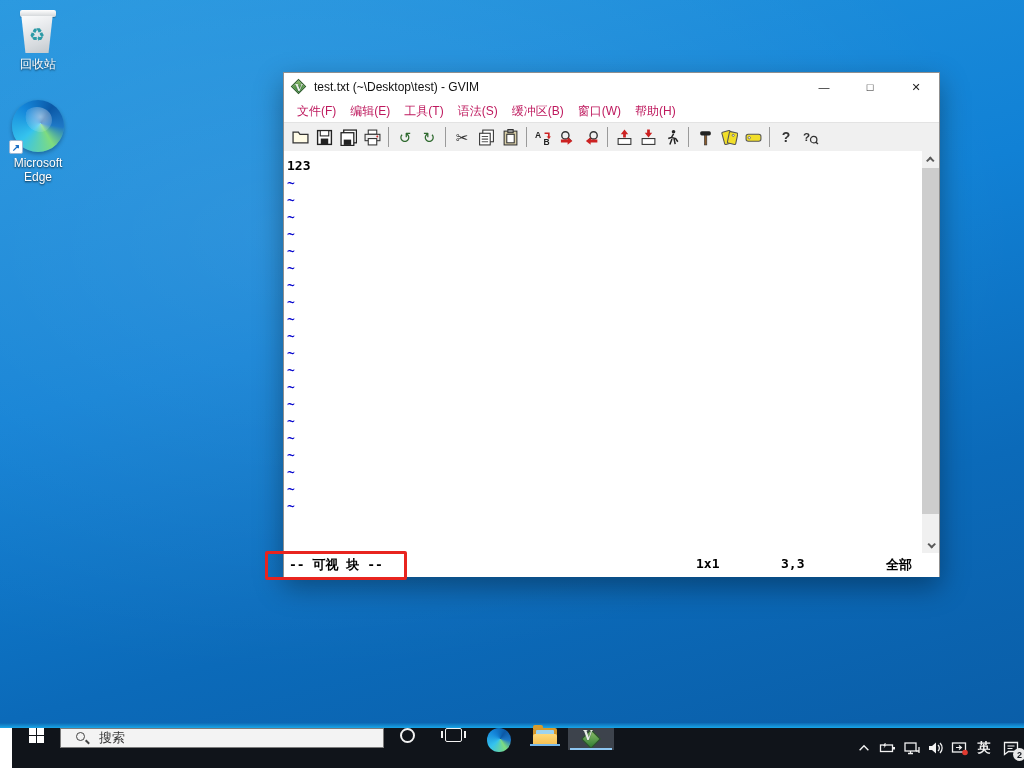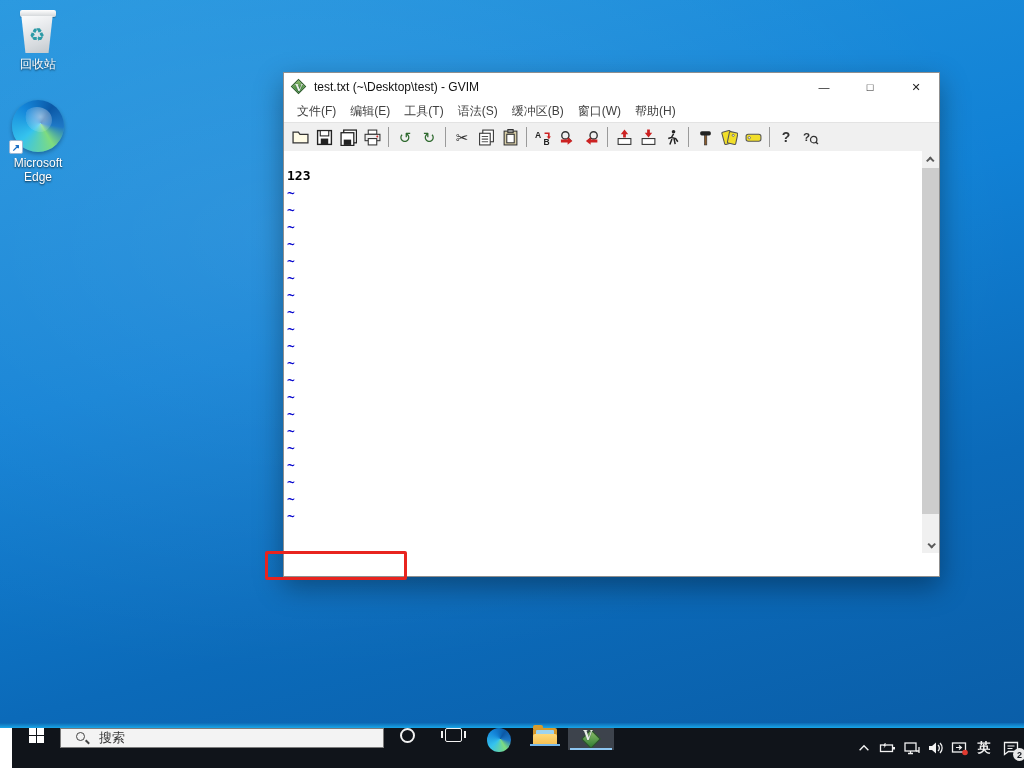--- a/index.html
+++ b/index.html
@@ -42,30 +42,30 @@
   .vim-diamond { position:absolute; left:2px; top:2px; width:11px; height:11px; transform:rotate(45deg);
                  background:linear-gradient(135deg,#8fbf6a,#2f7d33); border:1px solid #2a5a28; }
   .vim-v { position:absolute; left:0; top:0; width:16px; height:16px; display:flex; align-items:center; justify-content:center;
            color:#e9efe6; font:bold 10px "DejaVu Serif",serif; text-shadow:0 0 1px #234; }
   .title-text { margin-left:7px; font-size:12px; color:#111; }
   .win-controls { margin-left:auto; display:flex; height:100%; }
   .win-btn { width:46px; height:100%; display:flex; align-items:center; justify-content:center;
              font-size:11px; color:#222; }
   .menubar { height:22px; background:#fff; display:flex; align-items:center; padding-left:6px;
              border-bottom:1px solid #e3e3e3; }
-  .menu-item { padding:0 7px; font-size:12px; color:#404040; height:100%; display:flex; align-items:center; }
+  .menu-item { padding:0 7px; font-size:12px; color:#be185d; height:100%; display:flex; align-items:center; }
   .toolbar { height:28px; background:#f0f0f0; display:flex; align-items:center; padding-left:4px; }
   .tb-btn { width:24px; height:24px; display:flex; align-items:center; justify-content:center; }
   .tb-sep { width:1px; height:20px; background:#9a9a9a; margin:0 4px; }
   .tb-glyph { font-size:15px; color:#2f6a2f; line-height:1; }
   .tb-glyph.dark { color:#333; }
 
   .editor { position:relative; height:402px; background:#fff; overflow:hidden;
             font:bold 13px "DejaVu Sans Mono",monospace; }
-  .ed-text { position:absolute; left:3px; top:16px; right:20px; }
+  .ed-text { position:absolute; left:3px; top:6px; right:20px; }
   .eline { height:17px; line-height:17px; white-space:pre; color:#000; }
   .tilde { color:#0000cc; }
   .sel { background:#c0c0c0; }
 
   .vscroll { position:absolute; top:0; right:0; width:17px; height:100%; background:#f0f0f0; }
   .scroll-arrow { position:absolute; left:0; width:17px; height:17px; display:flex; align-items:center; justify-content:center; }
   .scroll-arrow.up { top:0; } .scroll-arrow.down { bottom:0; }
   .chev { width:6px; height:6px; border-left:2px solid #5a5a5a; border-top:2px solid #5a5a5a; }
   .chev.u { transform:rotate(45deg) translateY(1px); }
   .chev.d { transform:rotate(225deg) translateY(1px); }
@@ -330,20 +330,26 @@
         <div class="scroll-arrow up">
             <div class="chev u"></div>
           </div>
         <div class="scroll-thumb"></div>
         <div class="scroll-arrow down">
             <div class="chev d"></div>
           </div>
       </div>
     </div>
 
+    <div class="statusbar">
+      <div class="sb-item sb-mode">-- 可视 块 --</div>
+      <div class="sb-item sb-size">1x1</div>
+      <div class="sb-item sb-pos">3,3</div>
+      <div class="sb-item sb-scroll">全部</div>
+    </div>
   </div>
 
   <div class="annotation-box"></div>
   <div class="horizon"></div>
 </div>
 
 <div class="taskbar">
   <div class="tb-start">
     <div class="win-logo">
         <span></span>

